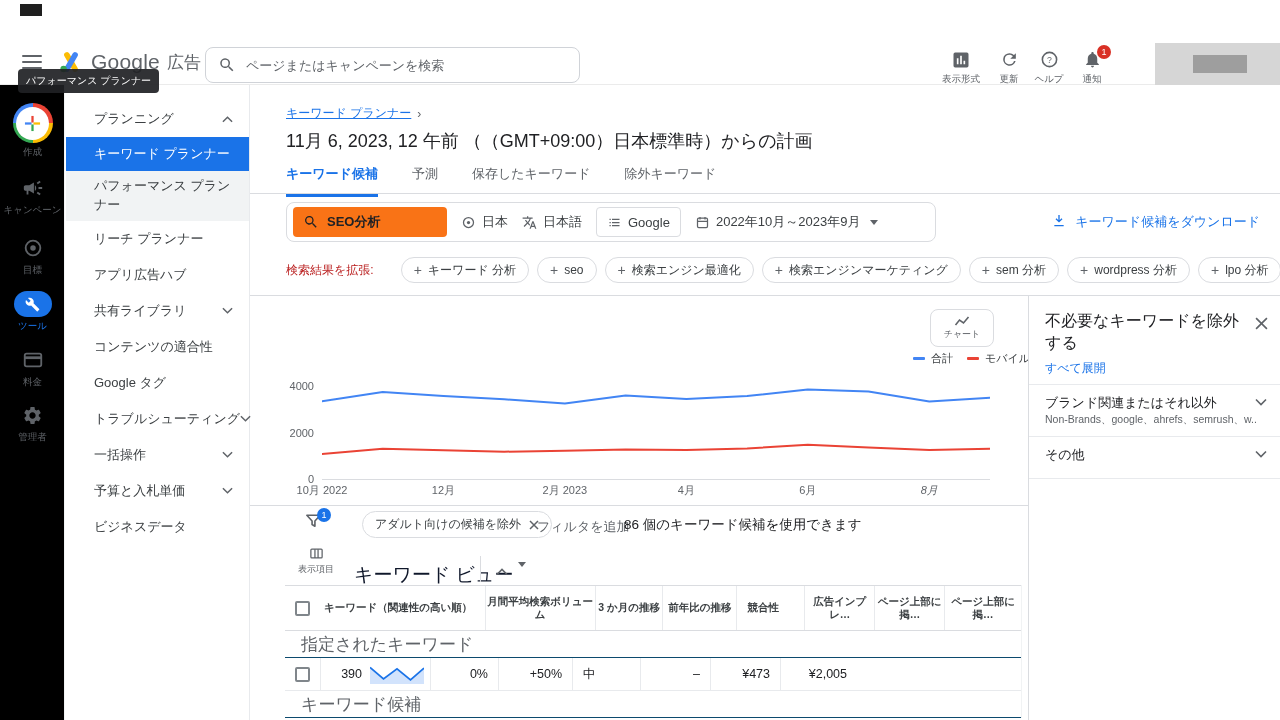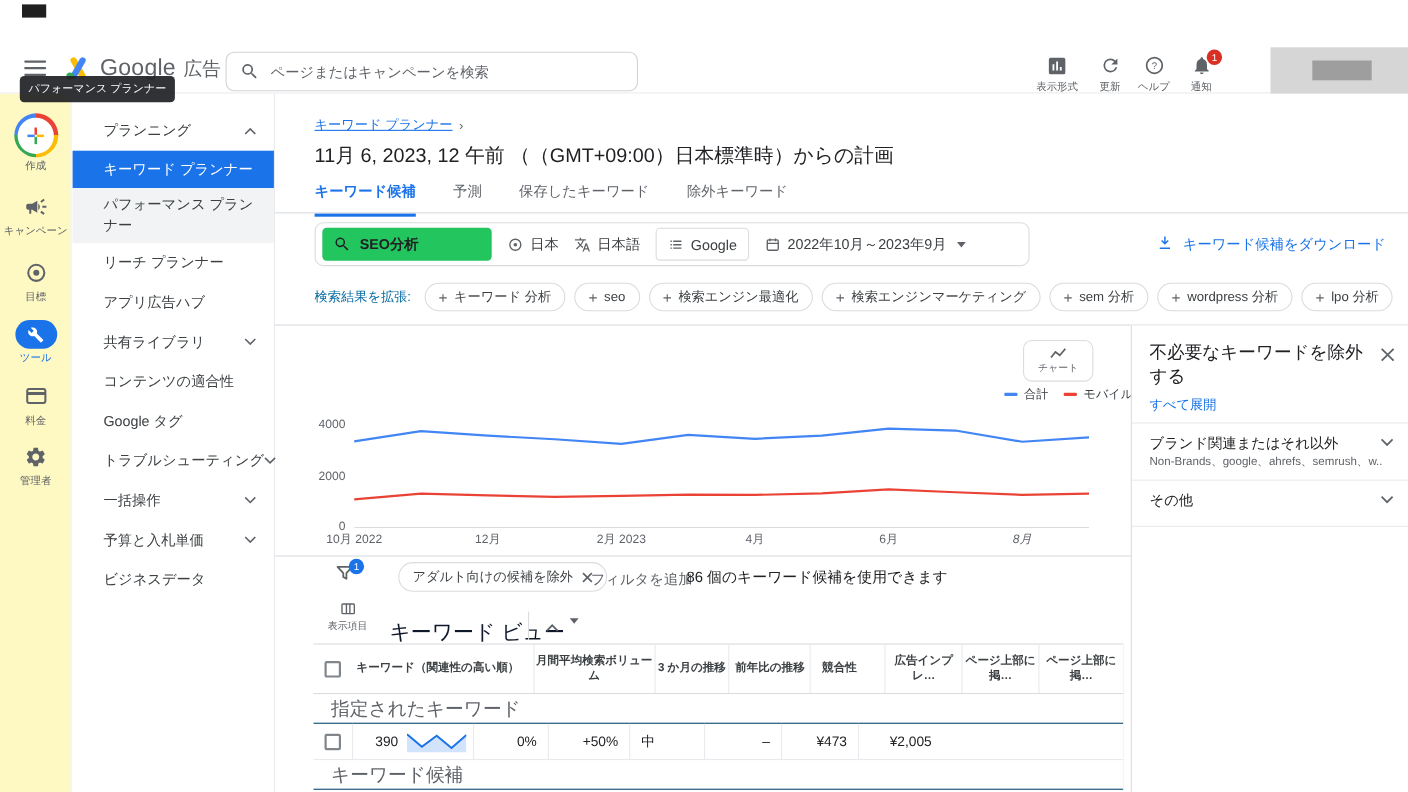--- a/index.html
+++ b/index.html
@@ -20,21 +20,21 @@
   .hdr-search input{border:none;outline:none;background:transparent;font-size:13px;color:#202124;width:300px;font-family:inherit}
   .hdr-search input::placeholder{color:#5f6368}
   .hdr-action{position:absolute;top:50px;width:46px;text-align:center;color:#5f6368;font-size:9.5px;cursor:pointer}
   .hdr-action .ic{height:20px}
   .hdr-action .lbl{margin-top:3px;white-space:nowrap}
   .notif-badge{position:absolute;right:4px;top:-5px;width:14px;height:14px;border-radius:50%;background:#d93025;color:#fff;font-size:9px;line-height:14px;text-align:center}
   .account{position:absolute;left:1155px;top:43px;width:125px;height:42px;background:#d6d6d6}
   .account-inner{position:absolute;left:38px;top:12px;width:54px;height:18px;background:#9e9e9e}
 
   
-  .rail{position:absolute;left:0;top:85px;width:65px;height:635px;background:#fef9c3;border-right:1px solid #f1f3f4;z-index:4}
+  .rail{position:absolute;left:0;top:85px;width:65px;height:635px;background:#000000;border-right:1px solid #f1f3f4;z-index:4}
   .rail-item{position:absolute;left:0;width:65px;text-align:center;color:#5f6368;font-size:9.5px;cursor:pointer;padding:0 3px}
   .rail-item .lbl{margin-top:3px;line-height:1.25}
   .create-ring{margin:0 auto;width:40px;height:40px;border-radius:50%;background:conic-gradient(#ea4335 0 25%,#fbbc04 25% 50%,#34a853 50% 75%,#4285f4 75% 100%);display:grid;place-items:center}
   .create-core{width:33px;height:33px;border-radius:50%;background:#fff;display:grid;place-items:center}
   .tool-pill{width:38px;height:26px;border-radius:13px;background:#1a73e8;margin:0 auto;display:grid;place-items:center}
   .rail-item.sel .lbl{color:#1a73e8}
 
   
   .sidebar{position:absolute;left:66px;top:85px;width:184px;height:635px;background:#fff;border-right:1px solid #e8eaed;padding-top:16px;z-index:3}
   .side-item{height:36px;display:flex;align-items:center;justify-content:space-between;padding:0 16px 0 28px;font-size:13px;color:#3c4043;cursor:pointer;white-space:nowrap}
@@ -47,29 +47,29 @@
   .breadcrumb{position:absolute;left:36px;top:20px;font-size:12px;display:flex;align-items:center;gap:6px}
   .breadcrumb a{color:#1a73e8;text-decoration:underline;cursor:pointer}
   .crumb-sep{color:#5f6368;font-size:12px}
   .page-title{position:absolute;left:36px;top:44px;font-size:18px;color:#202124;white-space:nowrap}
   .tabs{position:absolute;left:36px;top:80px;display:flex;gap:34px}
   .tab{font-size:13px;color:#5f6368;padding-bottom:11px;cursor:pointer;white-space:nowrap}
   .tab.active{color:#1a73e8;border-bottom:3px solid #1a73e8;font-weight:bold}
   .hdiv{position:absolute;left:0;height:1px;background:#dadce0}
 
   .toolbar{position:absolute;left:36px;top:117px;width:650px;height:40px;border:1px solid #dadce0;border-radius:8px;display:flex;align-items:center;gap:14px;padding:0 6px}
-  .kw-search{background:#22c55e;border-radius:4px;height:30px;display:flex;align-items:center;gap:8px;padding:0 10px;flex:0 0 auto}
+  .kw-search{background:#f97316;border-radius:4px;height:30px;display:flex;align-items:center;gap:8px;padding:0 10px;flex:0 0 auto}
   .kw-search input{border:none;outline:none;background:transparent;font-size:13px;font-weight:bold;color:#202124;width:110px;font-family:inherit}
   .tb-item{display:flex;align-items:center;gap:6px;font-size:13px;color:#3c4043;cursor:pointer;white-space:nowrap}
   .net-box{border:1px solid #dadce0;border-radius:4px;height:30px;padding:0 10px}
   .caret{width:0;height:0;border-left:4px solid transparent;border-right:4px solid transparent;border-top:5px solid #5f6368;margin-left:4px}
   .download{position:absolute;right:20px;top:128px;display:flex;align-items:flex-start;gap:8px;font-size:13px;color:#1a73e8;cursor:pointer;white-space:nowrap}
 
   .chips-row{position:absolute;left:36px;top:172px;display:flex;align-items:center;gap:8px;white-space:nowrap}
-  .chips-label{font-size:12px;color:#0369a1;margin-right:4px}
+  .chips-label{font-size:12px;color:#b91c1c;margin-right:19px}
   .chip{height:26px;border:1px solid #dadce0;border-radius:14px;display:flex;align-items:center;gap:6px;padding:0 12px;font-size:12px;color:#3c4043;cursor:pointer}
   .chip .plus{color:#5f6368;font-size:14px}
 
   .chart-btn{position:absolute;left:680px;top:224px;width:64px;height:38px;border:1px solid #dadce0;border-radius:8px;display:flex;flex-direction:column;align-items:center;justify-content:center;gap:2px;cursor:pointer}
   .chart-btn .lbl{font-size:9px;color:#5f6368}
   .legend{position:absolute;left:663px;top:266px;display:flex;gap:14px;align-items:center}
   .legend-item{display:flex;align-items:center;gap:6px;font-size:11px;color:#3c4043;cursor:pointer}
   .legend-swatch{width:12px;height:3px;border-radius:1px}
   .ytick{position:absolute;width:44px;text-align:right;font-size:11px;color:#5f6368;left:20px}
   .xtick{position:absolute;top:398px;font-size:11px;color:#5f6368;transform:translateX(-50%);white-space:nowrap}

